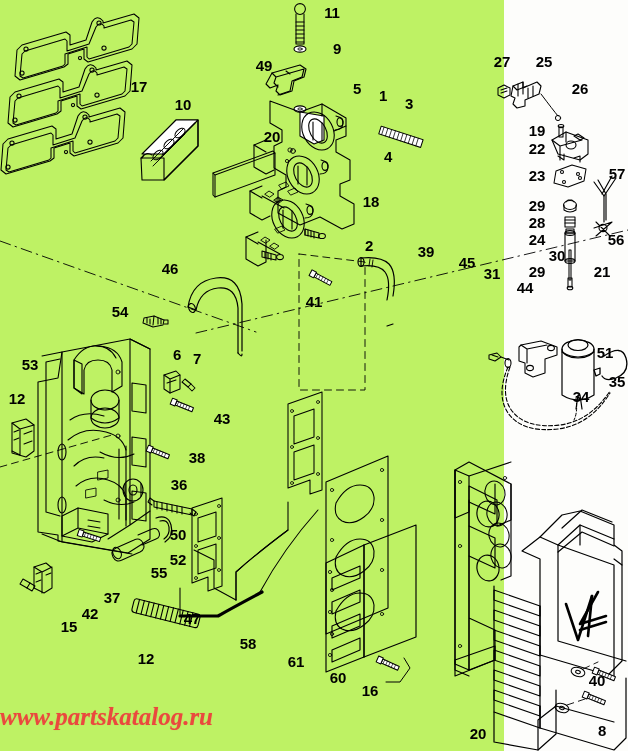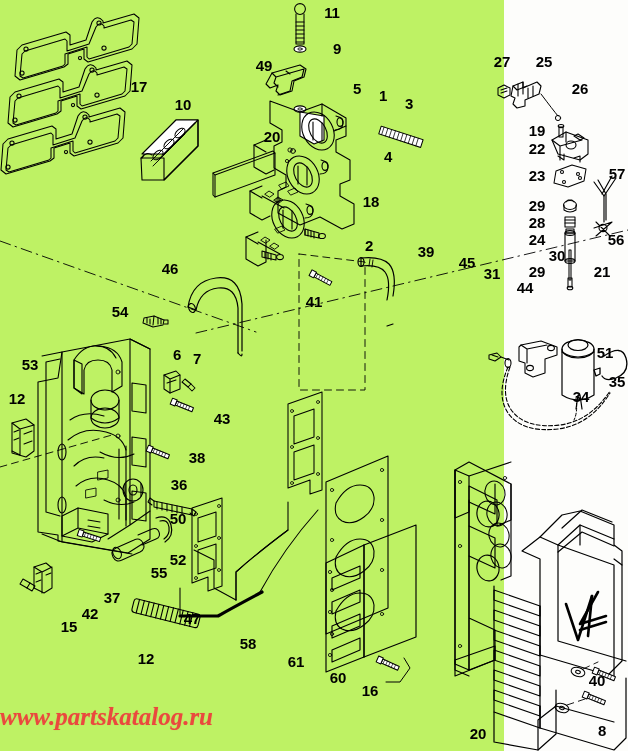--- a/index.html
+++ b/index.html
@@ -651,21 +651,21 @@
       <div class="callout" style="left: 605px; top: 352px;">51</div>
       <div class="callout" style="left: 617px; top: 381px;">35</div>
       <div class="callout" style="left: 581px; top: 396px;">34</div>
       <div class="callout" style="left: 30px; top: 364px;">53</div>
       <div class="callout" style="left: 177px; top: 354px;">6</div>
       <div class="callout" style="left: 197px; top: 358px;">7</div>
       <div class="callout" style="left: 17px; top: 398px;">12</div>
       <div class="callout" style="left: 222px; top: 418px;">43</div>
       <div class="callout" style="left: 197px; top: 457px;">38</div>
       <div class="callout" style="left: 179px; top: 484px;">36</div>
-      <div class="callout" style="left: 178px; top: 518px;">50</div>
+      <div class="callout" style="left: 178px; top: 534px;">50</div>
       <div class="callout" style="left: 178px; top: 559px;">52</div>
       <div class="callout" style="left: 159px; top: 572px;">55</div>
       <div class="callout" style="left: 112px; top: 597px;">37</div>
       <div class="callout" style="left: 90px; top: 613px;">42</div>
       <div class="callout" style="left: 69px; top: 626px;">15</div>
       <div class="callout" style="left: 146px; top: 658px;">12</div>
       <div class="callout" style="left: 192px; top: 618px;">47</div>
       <div class="callout" style="left: 248px; top: 643px;">58</div>
       <div class="callout" style="left: 296px; top: 661px;">61</div>
       <div class="callout" style="left: 338px; top: 677px;">60</div>

